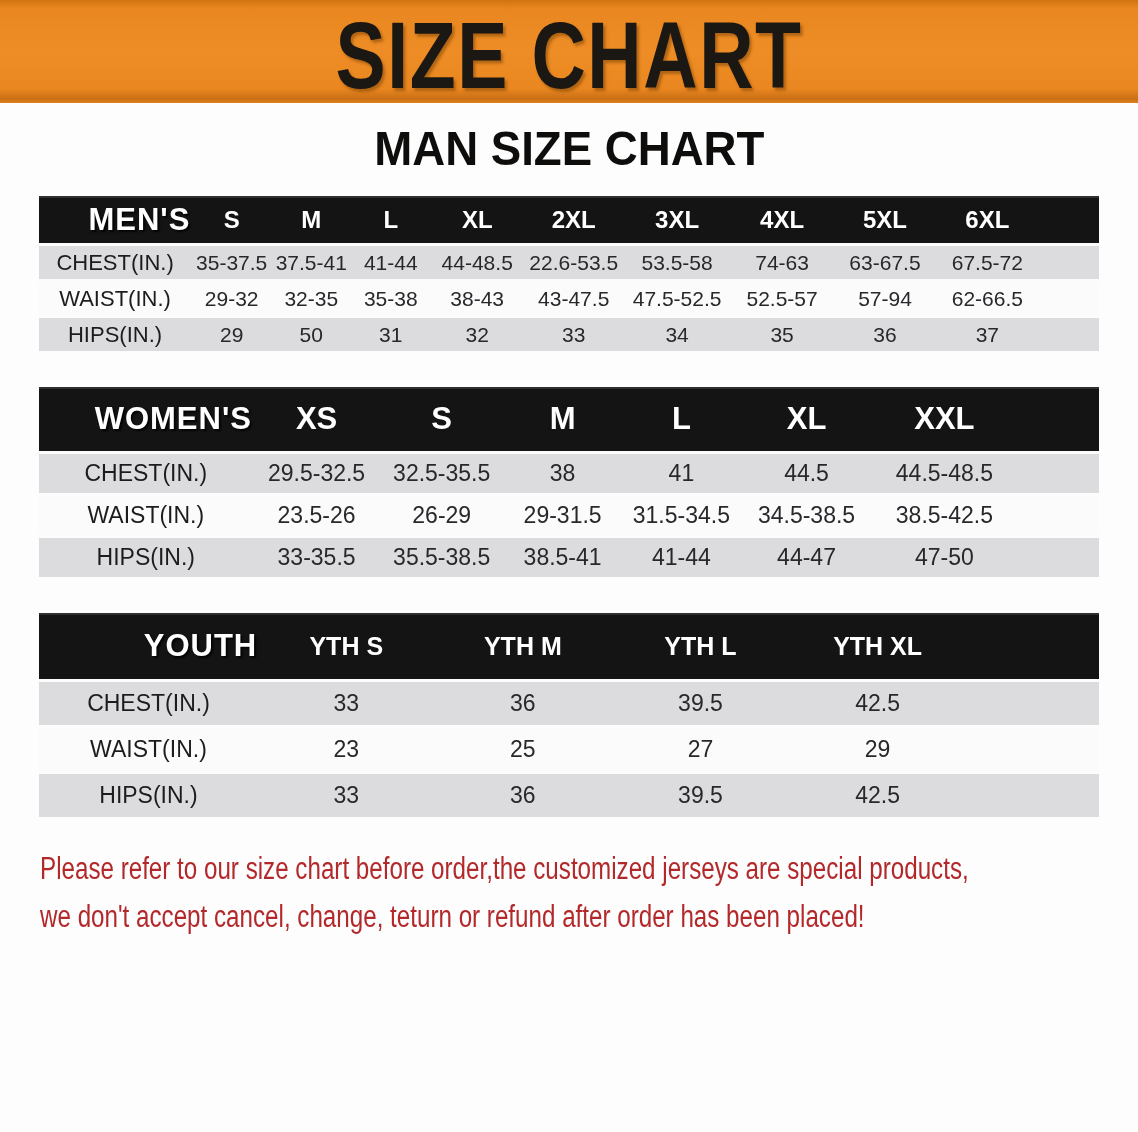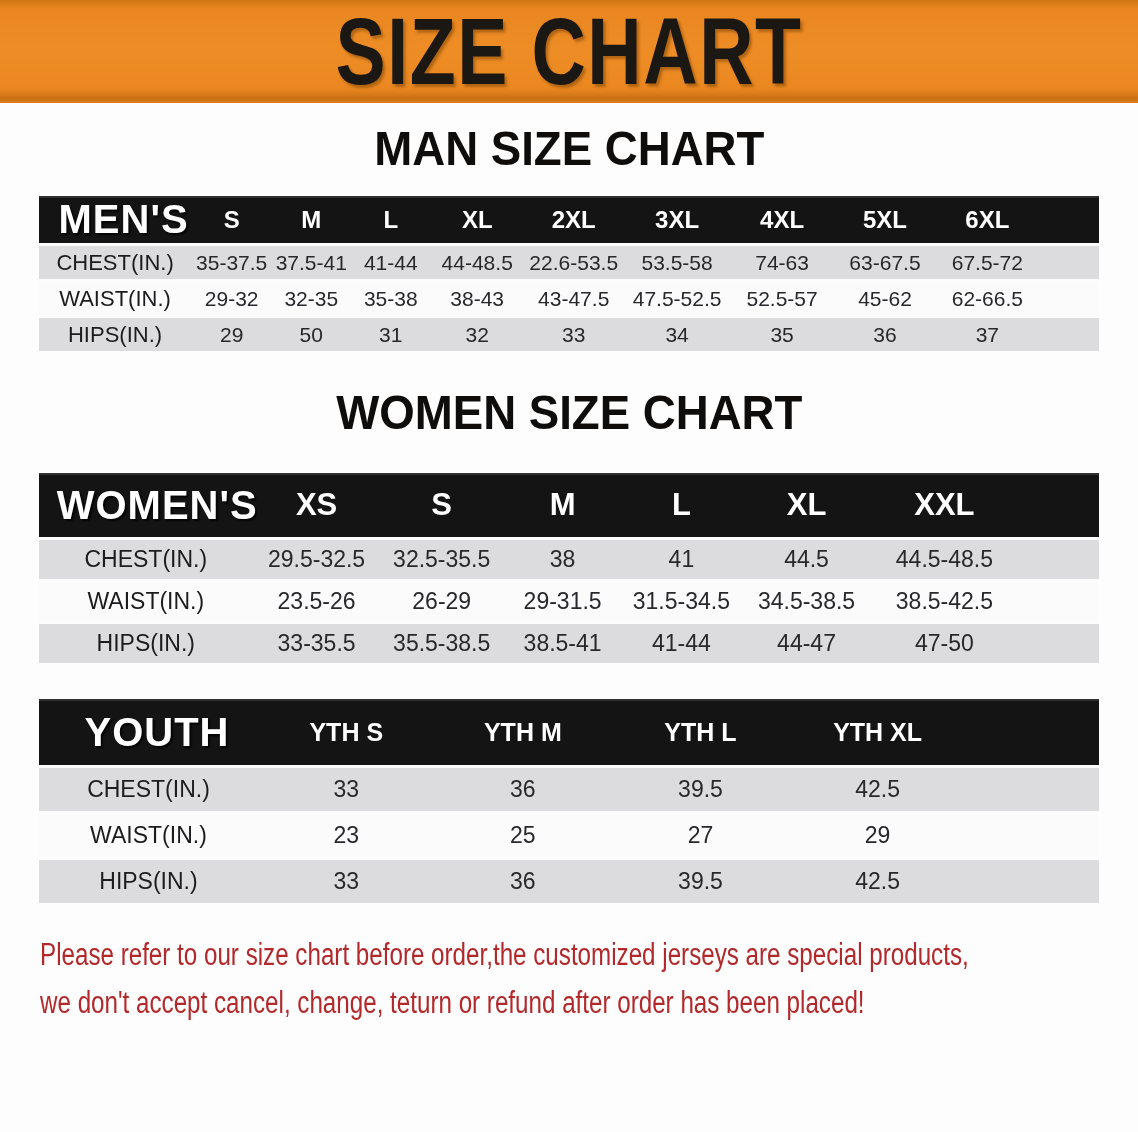--- a/index.html
+++ b/index.html
@@ -5,21 +5,21 @@
   html,body { margin:0; padding:0; }
   body { background:#ffffff; font-family:"Liberation Sans", sans-serif; }
   .page {
     position:relative; width:1138px; height:1132px; margin:0 auto;
     background:#fdfdfd; overflow:hidden;
   }
   
   .banner {
     height:103px;
     background:linear-gradient(180deg,#cf7410 0%,#e98620 8%,#ee8d25 50%,#ea8720 86%,#c96f15 96%,#e2811c 100%);
-    display:flex; align-items:center; justify-content:center;
+    display:flex; align-items:flex-end; justify-content:center;
   }
   .banner h1 {
     margin:0; line-height:1; font-size:94px; font-weight:bold;
     color:#1b1712; letter-spacing:2px;
     text-shadow:3px 3px 3px rgba(105,55,0,.45);
   }
   .cond-85 { display:inline-block; transform:scaleX(.8); }
   
   .section-heading {
     text-align:center; font-weight:bold; font-size:48px; line-height:1;
@@ -36,21 +36,21 @@
   }
   .t-women, .t-youth { margin-top:36px; }
   .size-table thead th {
     background:#141414; color:#ffffff; font-weight:bold; text-align:center;
     box-shadow:inset 0 2px 0 rgba(255,255,255,.12);
   }
   .t-men   thead th { height:45px; font-size:24px; }
   .t-women thead th { height:62px; font-size:31px; }
   .t-youth thead th { height:64px; font-size:25px; }
   .size-table thead th.row-label-head {
-    text-align:center; padding-left:18px; font-size:40px; letter-spacing:1px;
+    text-align:right; padding-left:18px; font-size:31px; letter-spacing:1px;
     text-shadow:2px 2px 2px rgba(0,0,0,.8);
   }
   .size-table tbody td {
     text-align:center; color:#28282c; border-top:3px solid #fcfcfc;
   }
   .t-men   tbody td { height:31px; font-size:21px; }
   .t-women tbody td { height:37px; font-size:23px; }
   .t-youth tbody td { height:41px; font-size:23px; }
   .size-table tbody tr:nth-child(odd)  td { background:#dcdcde; }
   .size-table tbody tr:nth-child(even) td { background:#fbfbfb; }
@@ -120,21 +120,21 @@
           </tr>
           <tr>
             <td class="row-label">WAIST(IN.)</td>
             <td>29-32</td>
             <td>32-35</td>
             <td>35-38</td>
             <td>38-43</td>
             <td>43-47.5</td>
             <td>47.5-52.5</td>
             <td>52.5-57</td>
-            <td>45-62</td>
+            <td>57-94</td>
             <td>62-66.5</td>
             <td></td>
           </tr>
           <tr>
             <td class="row-label">HIPS(IN.)</td>
             <td>29</td>
             <td>50</td>
             <td>31</td>
             <td>32</td>
             <td>33</td>
@@ -142,21 +142,20 @@
             <td>35</td>
             <td>36</td>
             <td>37</td>
             <td></td>
           </tr>
         </tbody>
       </table>
   </section>
 
   <section>
-    <h2 class="section-heading hw"><span class="cond-95">WOMEN SIZE CHART</span></h2>
     <table class="size-table t-women">
         <colgroup>
           <col style="width: 20.2%;">
           <col style="width: 12%;">
           <col style="width: 11.6%;">
           <col style="width: 11.2%;">
           <col style="width: 11.2%;">
           <col style="width: 12.4%;">
           <col style="width: 13.6%;">
           <col style="width: 7.8%;">

